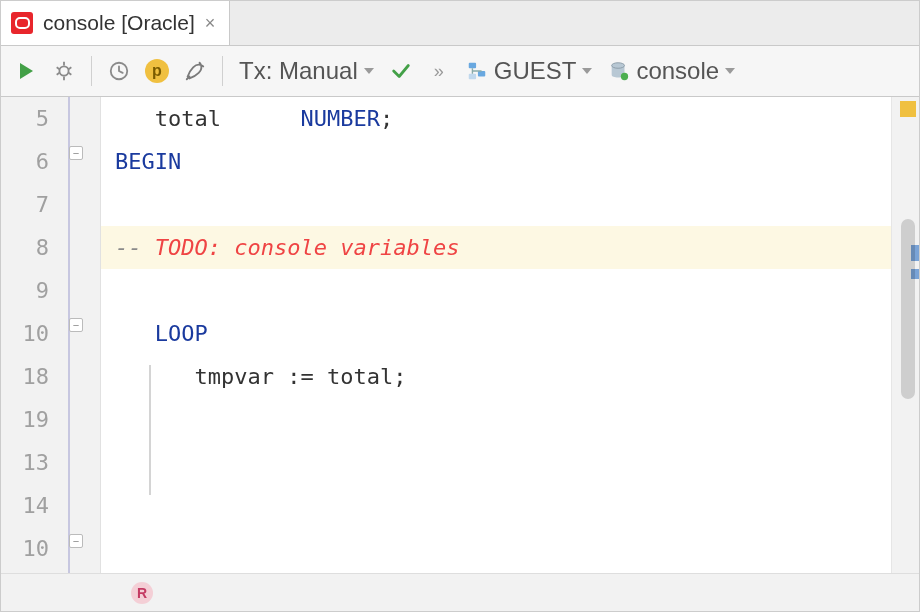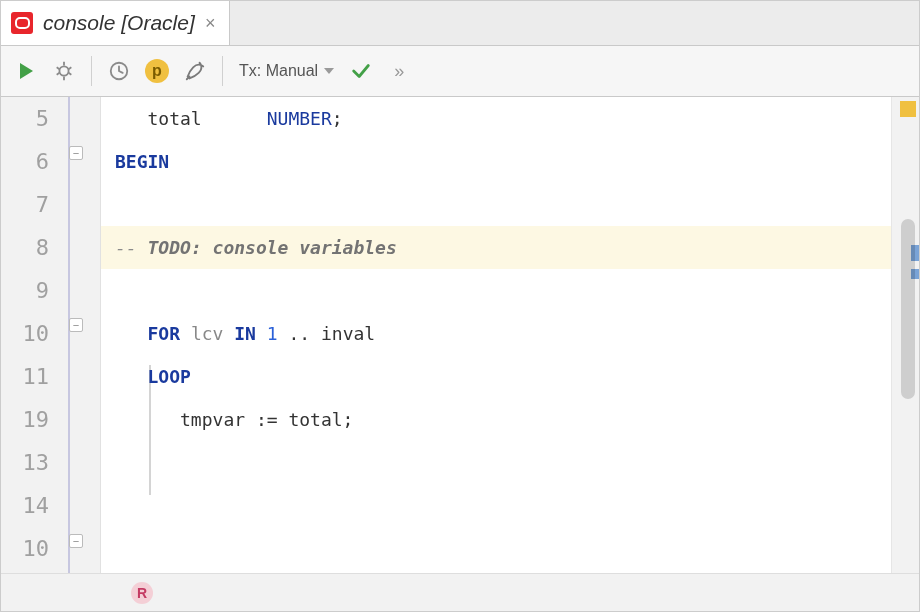--- a/index.html
+++ b/index.html
@@ -21,21 +21,20 @@
 .tab {
   display: flex;
   align-items: center;
   gap: 10px;
   background: #fff;
   padding: 0 14px 0 10px;
   height: 100%;
   border-right: 1px solid #c9c9c9;
   font-size: 21px;
   color: #333;
-  font-style: italic;
 }
 .oracle-icon {
   width: 22px;
   height: 22px;
   background: #e8262c;
   border-radius: 3px;
   display: flex;
   align-items: center;
   justify-content: center;
 }
@@ -78,21 +77,21 @@
 }
 .tb-btn.green { color: #4caf50; }
 .tb-group {
   display: flex;
   align-items: center;
   gap: 6px;
   padding: 0 6px;
   height: 34px;
   border-radius: 4px;
   cursor: pointer;
-  font-size: 16px;
+  font-size: 24px;
   color: #555;
 }
 .chevron-down {
   width: 0; height: 0;
   border-left: 5px solid transparent;
   border-right: 5px solid transparent;
   border-top: 6px solid #9a9a9a;
 }
 .p-icon {
   width: 24px; height: 24px;
@@ -138,45 +137,45 @@
   border-radius: 2px;
   display: flex;
   align-items: center;
   justify-content: center;
   font-size: 11px;
   color: #888;
 }
 .code {
   flex: 1;
   font-family: "SF Mono", Menlo, Consolas, monospace;
-  font-size: 18px;
+  font-size: 22px;
   line-height: 43px;
   position: relative;
   padding-left: 14px;
 }
 .code .line {
   white-space: pre;
   height: 43px;
 }
 .gutter .ln { height: 43px; line-height: 43px; }
 .hl-line {
   position: absolute;
   left: 0; right: 0;
   height: 43px;
   background: #fdf8e3;
   z-index: 0;
 }
 .code .line > * { position: relative; z-index: 1; }
-.kw { color: #1a3a9e; font-weight: 700; }
+.kw { color: #1a3a9e; font-weight: 400; }
 .ident { color: #333; }
 .type { color: #1a3a9e; }
 .num { color: #2a60d8; }
 .punct { color: #333; }
 .comment { color: #8a8a8a; font-style: italic; }
-.todo { color: #737373; font-style: italic; font-weight: 700; }
+.todo { color: #ef4444; font-style: italic; font-weight: 400; }
 .right-strip {
   width: 28px;
   background: #f2f2f2;
   position: relative;
   border-left: 1px solid #e6e6e6;
 }
 .warn-mark {
   position: absolute;
   right: 3px; top: 4px;
   width: 16px; height: 16px;
@@ -285,52 +284,71 @@
     <span class="chevron-down"></span>
   </div>
   <div class="tb-btn green">
     <svg width="22" height="22" viewBox="0 0 24 24">
         <path d="M4 12 L10 18 L20 6" fill="none" stroke="#43a047" stroke-width="3" stroke-linecap="round" stroke-linejoin="round"></path>
       </svg>
   </div>
   <div class="tb-btn" style="font-size:18px;color:#9a9a9a;">
     <span>»</span>
   </div>
+  <div class="tb-group schema-icon">
+    <svg viewBox="0 0 24 24">
+        <rect x="3" y="3" width="8" height="6" fill="#69a8e0" rx="1"></rect>
+        <rect x="13" y="12" width="8" height="6" fill="#69a8e0" rx="1"></rect>
+        <rect x="3" y="15" width="8" height="6" fill="#c0d8ed" rx="1"></rect>
+        <path d="M7 9 L7 15 M7 12 L17 12 L17 12" stroke="#8aa" stroke-width="1.5" fill="none"></path>
+      </svg>
+    <span>GUEST</span>
+    <span class="chevron-down"></span>
+  </div>
+  <div class="tb-group db-icon">
+    <svg viewBox="0 0 24 24">
+        <ellipse cx="11" cy="6" rx="7" ry="3" fill="#b8c8d4"></ellipse>
+        <path d="M4 6 L4 16 C4 18 7 19 11 19 C15 19 18 18 18 16 L18 6" fill="#b8c8d4"></path>
+        <ellipse cx="11" cy="6" rx="7" ry="3" fill="none" stroke="#8a9aa6" stroke-width="1"></ellipse>
+        <circle cx="18" cy="18" r="4" fill="#4caf50"></circle>
+      </svg>
+    <span>console</span>
+    <span class="chevron-down"></span>
+  </div>
 </div>
 
 <div class="editor-container">
   <div class="gutter">
     <div class="ln">5</div>
     <div class="ln">6</div>
     <div class="ln">7</div>
     <div class="ln">8</div>
     <div class="ln">9</div>
     <div class="ln">10</div>
-    <div class="ln">11</div>
+    <div class="ln">18</div>
     <div class="ln">19</div>
     <div class="ln">13</div>
     <div class="ln">14</div>
     <div class="ln">10</div>
   </div>
   <div class="fold-strip">
     <div class="caret-line-left"></div>
     <div class="fold-handle" style="top:49px;">−</div>
     <div class="fold-handle" style="top:221px;">−</div>
     <div class="fold-handle" style="top:437px;">−</div>
   </div>
   <div class="code">
     <div class="hl-line" style="top:129px;"></div>
     <div class="block-bar" style="top:268px;height:130px;"></div>
 
     <div class="line">   <span class="ident">total</span>      <span class="type">NUMBER</span><span class="punct">;</span></div>
     <div class="line"><span class="kw">BEGIN</span></div>
     <div class="line"> </div>
     <div class="line"><span class="comment">-- </span><span class="todo">TODO</span><span class="todo">: console variables</span></div>
     <div class="line"> </div>
-    <div class="line">   <span class="kw">FOR</span> <span class="ident" style="color:#888">lcv</span> <span class="kw">IN</span> <span class="num">1</span><span class="punct"> .. </span><span class="ident">inval</span></div>
     <div class="line">   <span class="kw">LOOP</span></div>
     <div class="line">      <span class="ident">tmpvar</span><span class="punct"> := </span><span class="ident">total</span><span class="punct">;</span></div>
   </div>
   <div class="right-strip">
     <div class="warn-mark"></div>
     <div class="change-mark" style="top:148px;height:16px;"></div>
     <div class="change-mark" style="top:172px;height:10px;"></div>
     <div class="scroll-thumb"></div>
   </div>
 </div>

